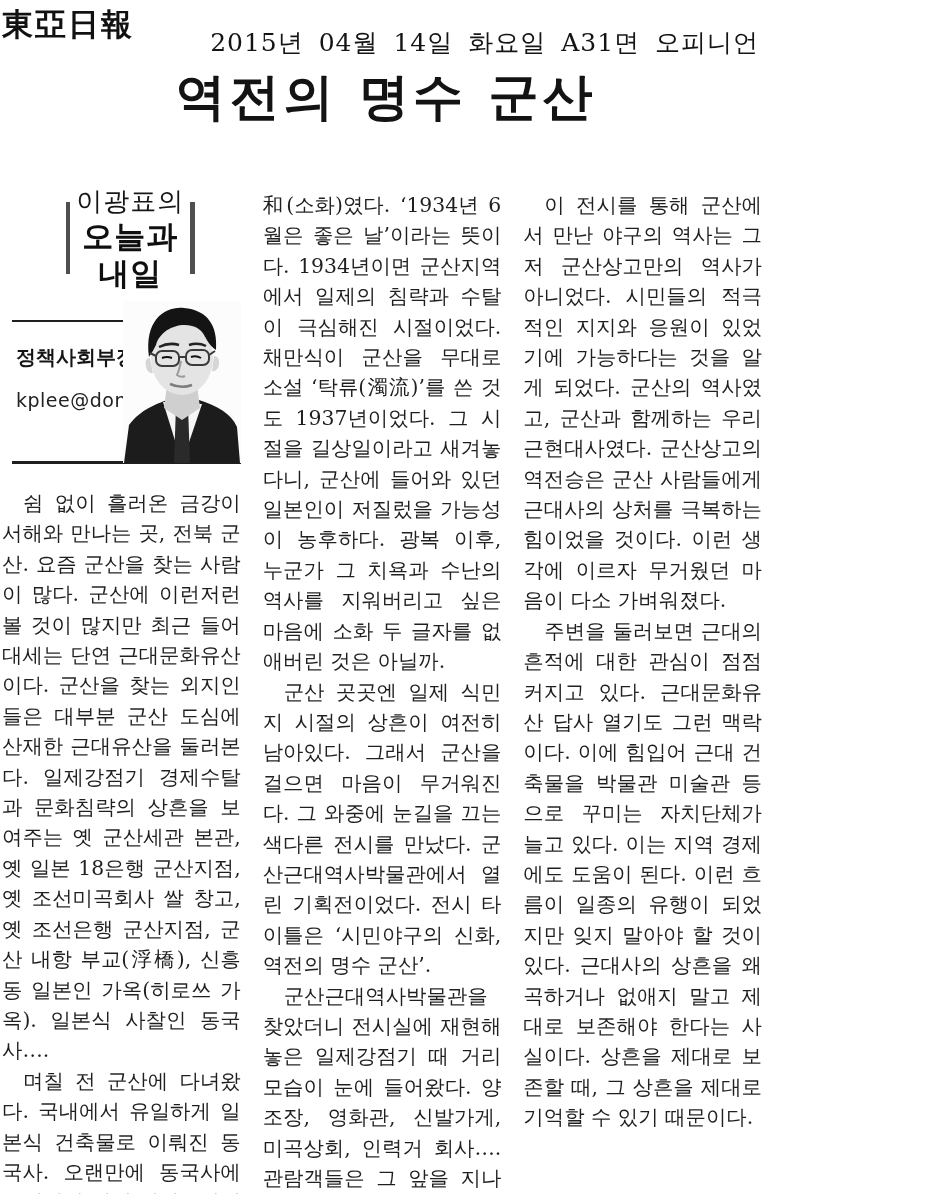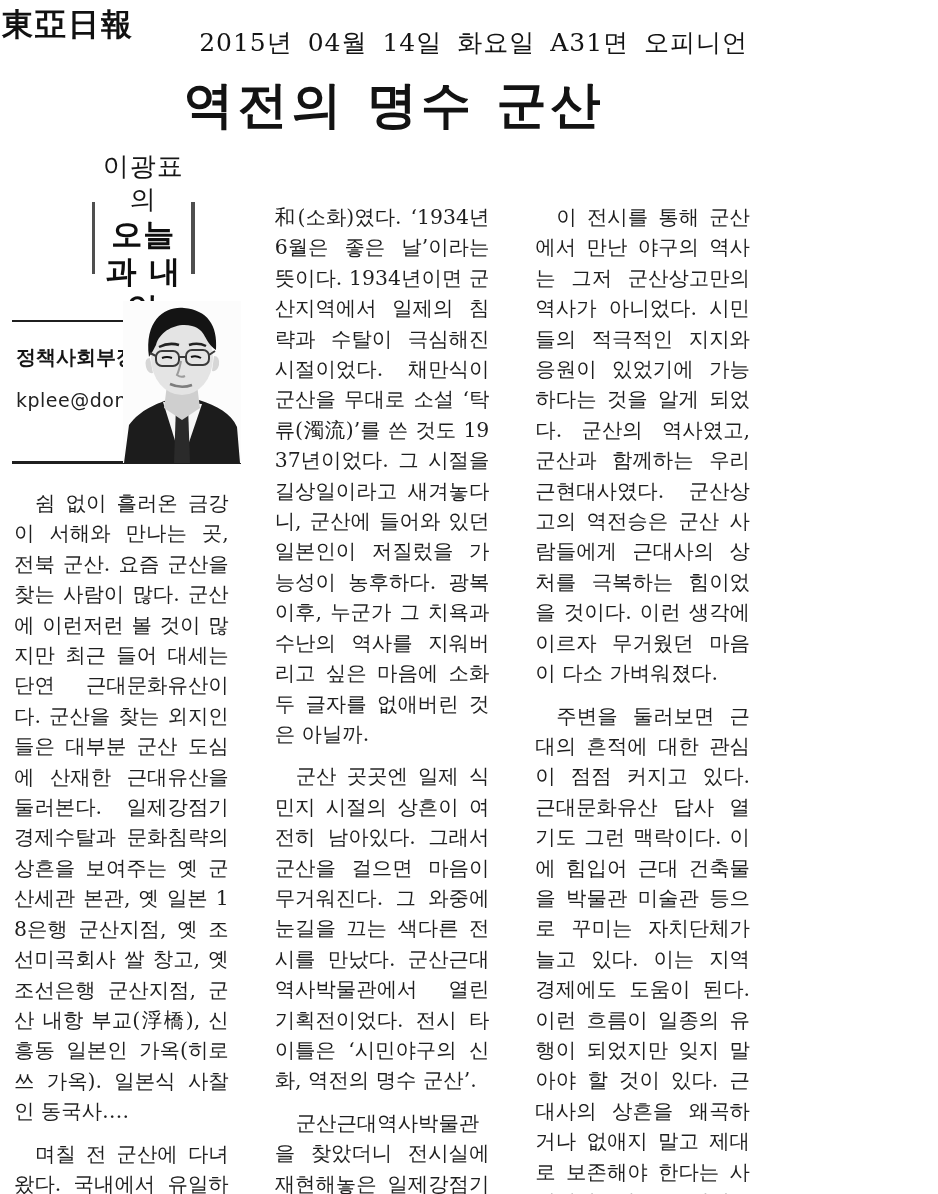--- a/index.html
+++ b/index.html
@@ -13,51 +13,51 @@
     box-sizing:border-box;
   }
 
   
   .logo {
     position:absolute; top:4px; left:2px;
     font-size:31px; font-weight:900; letter-spacing:2px;
     color:#111;
   }
   .dateline {
-    position:absolute; top:26px; right:16px;
+    position:absolute; top:26px; right:5px;
     font-size:25px; letter-spacing:1px;
     color:#141414;
     word-spacing:6px;
   }
   .headline {
     position:absolute; top:60px; left:0; width:100%;
-    margin:12px; text-align:center;
+    margin:4px; text-align:center;
     font-size:50px; font-weight:600; letter-spacing:4px;
     color:#131313;
   }
 
   
   .content {
     position:absolute; top:190px; left:2px; right:2px;
     display:flex; gap:22px;
   }
   .col {
     flex:1 1 0; min-width:0;
     font-size:20.4px; line-height:30.4px;
     text-align:justify; word-break:break-all;
     color:#1f1f1f;
   }
-  .col p { margin:12px; }
+  .col p { margin:0; }
   .col p.indent { text-indent:21px; }
 
   
   .author-box { margin-bottom:24px; }
   .series-header {
     display:flex; justify-content:space-between; align-items:stretch;
-    margin:12px 46px 0 90px; height:72px;
+    margin:12px 46px 0 64px; height:72px;
   }
   .series-bar { width:6px; background:#4f4f4f; }
   .series-text {
     text-align:center; align-self:center;
     font-family:"DejaVu Sans", sans-serif;
   }
   .series-byline { font-size:26px; line-height:33px; font-weight:500; color:#161616; letter-spacing:1px; }
   .series-title  { font-size:31px; line-height:37px; font-weight:bold; color:#0f0f0f; letter-spacing:1px;text-align:center; }
 
   .author-info {

